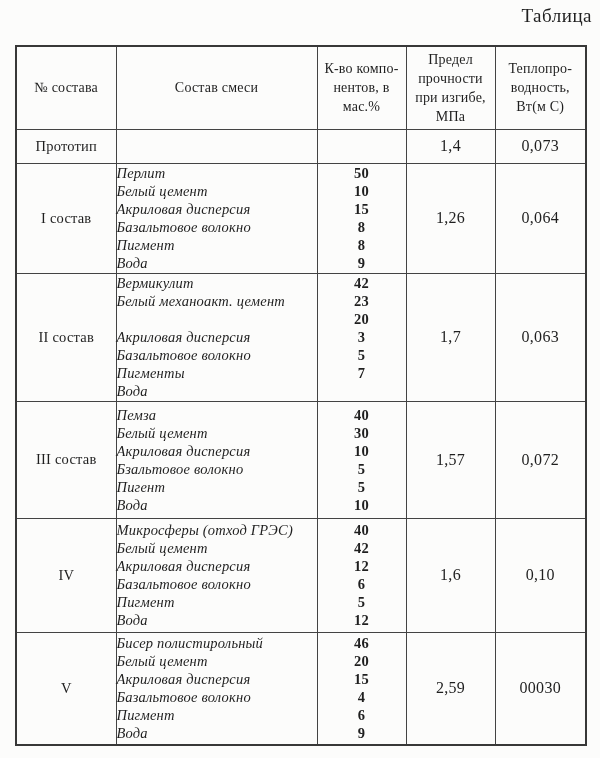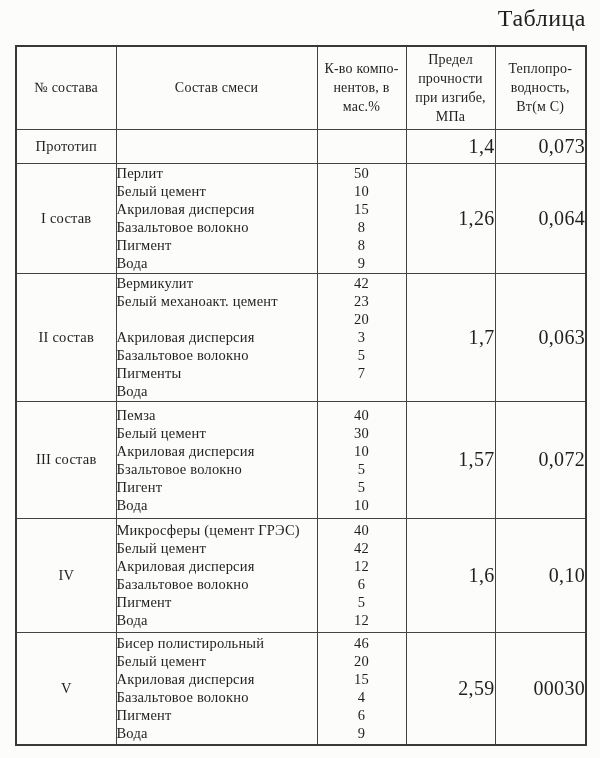--- a/index.html
+++ b/index.html
@@ -11,22 +11,22 @@
     height: 758px;
     position: relative;
     background: #fcfcfb;
     font-family: "Liberation Serif", "DejaVu Serif", serif;
     color: #1f1f1f;
     overflow: hidden;
   }
   .doc-title {
     position: absolute;
     top: 5px;
-    right: 14px;
-    font-size: 24px;
+    right: 8px;
+    font-size: 19px;
     letter-spacing: 0.5px;
   }
   table.comp-table {
     position: absolute;
     left: 15px;
     top: 45px;
     width: 570px;
     border-collapse: collapse;
     table-layout: fixed;
   }
@@ -62,36 +62,38 @@
   td.label-cell {
     text-align: center;
     vertical-align: middle;
     font-size: 14.5px;
     letter-spacing: 0.2px;
     margin-left: 24px;
   }
   td.components-cell {
     vertical-align: middle;
     padding: 2px 4px 2px 8px;
+    font-style: italic;
   }
   td.amounts-cell {
     vertical-align: middle;
     text-align: center;
     padding: 2px 0;
+    font-weight: bold;
   }
   .line {
     font-size: 14.5px;
     line-height: 18px;
     white-space: nowrap;
     letter-spacing: 0.2px;
   }
   td.value-cell {
-    text-align: right;
-    vertical-align: middle;
-    font-size: 20px;
+    text-align: center;
+    vertical-align: middle;
+    font-size: 16px;
     letter-spacing: 0.3px;
   }
 </style>
 </head>
 <body>
 
 <div class="doc-title">Таблица</div>
 
 <table class="comp-table">
   <colgroup>
@@ -186,21 +188,21 @@
           <div class="line">5</div>
           <div class="line">5</div>
           <div class="line">10</div>
         </td>
         <td class="value-cell">1,57</td>
         <td class="value-cell">0,072</td>
       </tr>
       <tr class="row-4">
         <td class="label-cell">IV</td>
         <td class="components-cell">
-          <div class="line">Микросферы (цемент ГРЭС)</div>
+          <div class="line">Микросферы (отход ГРЭС)</div>
           <div class="line">Белый цемент</div>
           <div class="line">Акриловая дисперсия</div>
           <div class="line">Базальтовое волокно</div>
           <div class="line">Пигмент</div>
           <div class="line">Вода</div>
         </td>
         <td class="amounts-cell">
           <div class="line">40</div>
           <div class="line">42</div>
           <div class="line">12</div>

